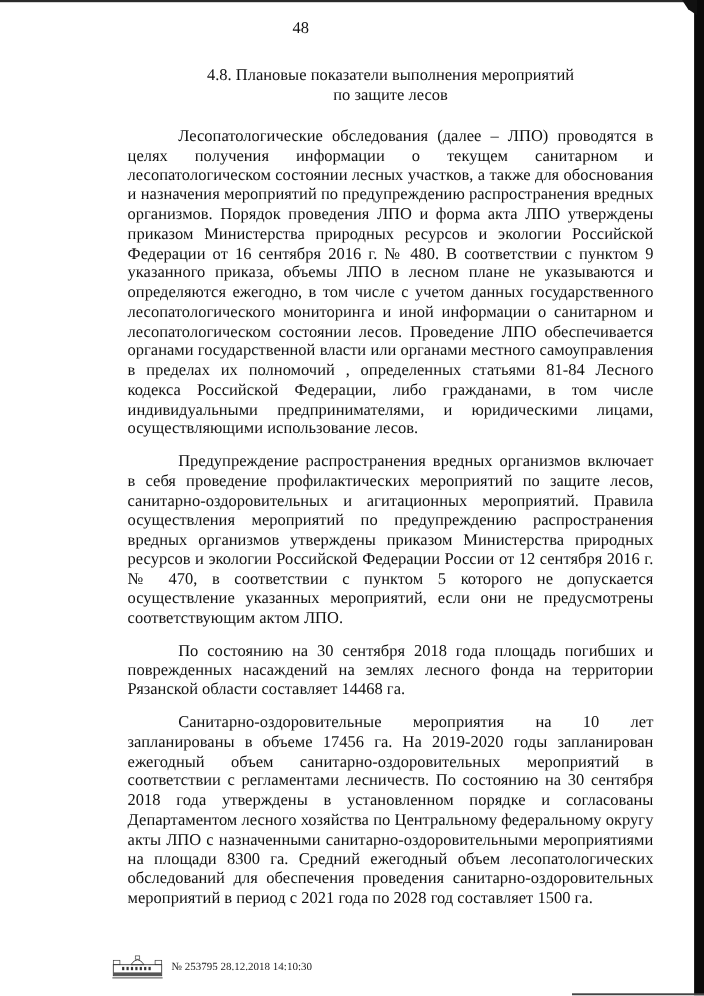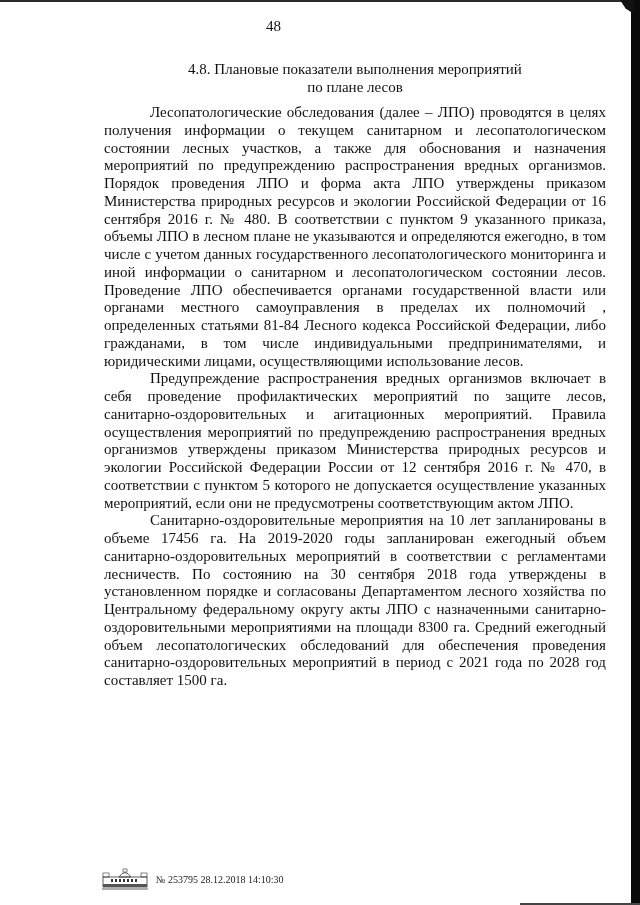--- a/index.html
+++ b/index.html
@@ -73,21 +73,21 @@
       position: absolute;
       top: 104px;
       left: 104px;
       width: 502px;
       font-size: 15px;
       line-height: 17.75px;
       text-align: justify;
       word-spacing: 0px;
     }
     .body-text p {
-      margin: 0;
+      margin: 12px;
       text-indent: 46px;
     }
     .footer {
       position: absolute;
       left: 102px;
       top: 868px;
       display: flex;
       align-items: center;
       gap: 8px;
       font-size: 11px;
@@ -108,26 +108,27 @@
 
 <div class="scan-border-top"></div>
 <div class="scan-border-right"></div>
 <div class="scan-corner"></div>
 <div class="scan-border-bottom"></div>
 
 <div class="page-number">48</div>
 
 <div class="heading">
   <div>4.8. Плановые показатели выполнения мероприятий</div>
-  <div>по плане лесов</div>
+  <div>по защите лесов</div>
 </div>
 
 <div class="body-text">
   <p>Лесопатологические обследования (далее – ЛПО) проводятся в целях получения информации о текущем санитарном и лесопатологическом состоянии лесных участков, а также для обоснования и назначения мероприятий по предупреждению распространения вредных организмов. Порядок проведения ЛПО и форма акта ЛПО утверждены приказом Министерства природных ресурсов и экологии Российской Федерации от 16 сентября 2016 г. № 480. В соответствии с пунктом 9 указанного приказа, объемы ЛПО в лесном плане не указываются и определяются ежегодно, в том числе с учетом данных государственного лесопатологического мониторинга и иной информации о санитарном и лесопатологическом состоянии лесов. Проведение ЛПО обеспечивается органами государственной власти или органами местного самоуправления в пределах их полномочий , определенных статьями 81-84 Лесного кодекса Российской Федерации, либо гражданами, в том числе индивидуальными предпринимателями, и юридическими лицами, осуществляющими использование лесов.</p>
   <p>Предупреждение распространения вредных организмов включает в себя проведение профилактических мероприятий по защите лесов, санитарно-оздоровительных и агитационных мероприятий. Правила осуществления мероприятий по предупреждению распространения вредных организмов утверждены приказом Министерства природных ресурсов и экологии Российской Федерации России от 12 сентября 2016 г. № 470, в соответствии с пунктом 5 которого не допускается осуществление указанных мероприятий, если они не предусмотрены соответствующим актом ЛПО.</p>
+  <p>По состоянию на 30 сентября 2018 года площадь погибших и поврежденных насаждений на землях лесного фонда на территории Рязанской области составляет 14468 га.</p>
   <p>Санитарно-оздоровительные мероприятия на 10 лет запланированы в объеме 17456 га. На 2019-2020 годы запланирован ежегодный объем санитарно-оздоровительных мероприятий в соответствии с регламентами лесничеств. По состоянию на 30 сентября 2018 года утверждены в установленном порядке и согласованы Департаментом лесного хозяйства по Центральному федеральному округу акты ЛПО с назначенными санитарно-оздоровительными мероприятиями на площади 8300 га. Средний ежегодный объем лесопатологических обследований для обеспечения проведения санитарно-оздоровительных мероприятий в период с 2021 года по 2028 год составляет 1500 га.</p>
 </div>
 
 <div class="footer">
   <span class="footer-logo">
     <svg width="46" height="22" viewBox="0 0 46 22">
       <path d="M17 9 Q23 0 29 9 Z" fill="none" stroke="#333" stroke-width="0.8"></path>
       <rect x="21" y="1" width="4" height="3" fill="none" stroke="#333" stroke-width="0.6"></rect>
       <rect x="1" y="9" width="44" height="10" fill="none" stroke="#333" stroke-width="0.8"></rect>
       <rect x="1" y="5" width="6" height="4" fill="none" stroke="#333" stroke-width="0.6"></rect>

